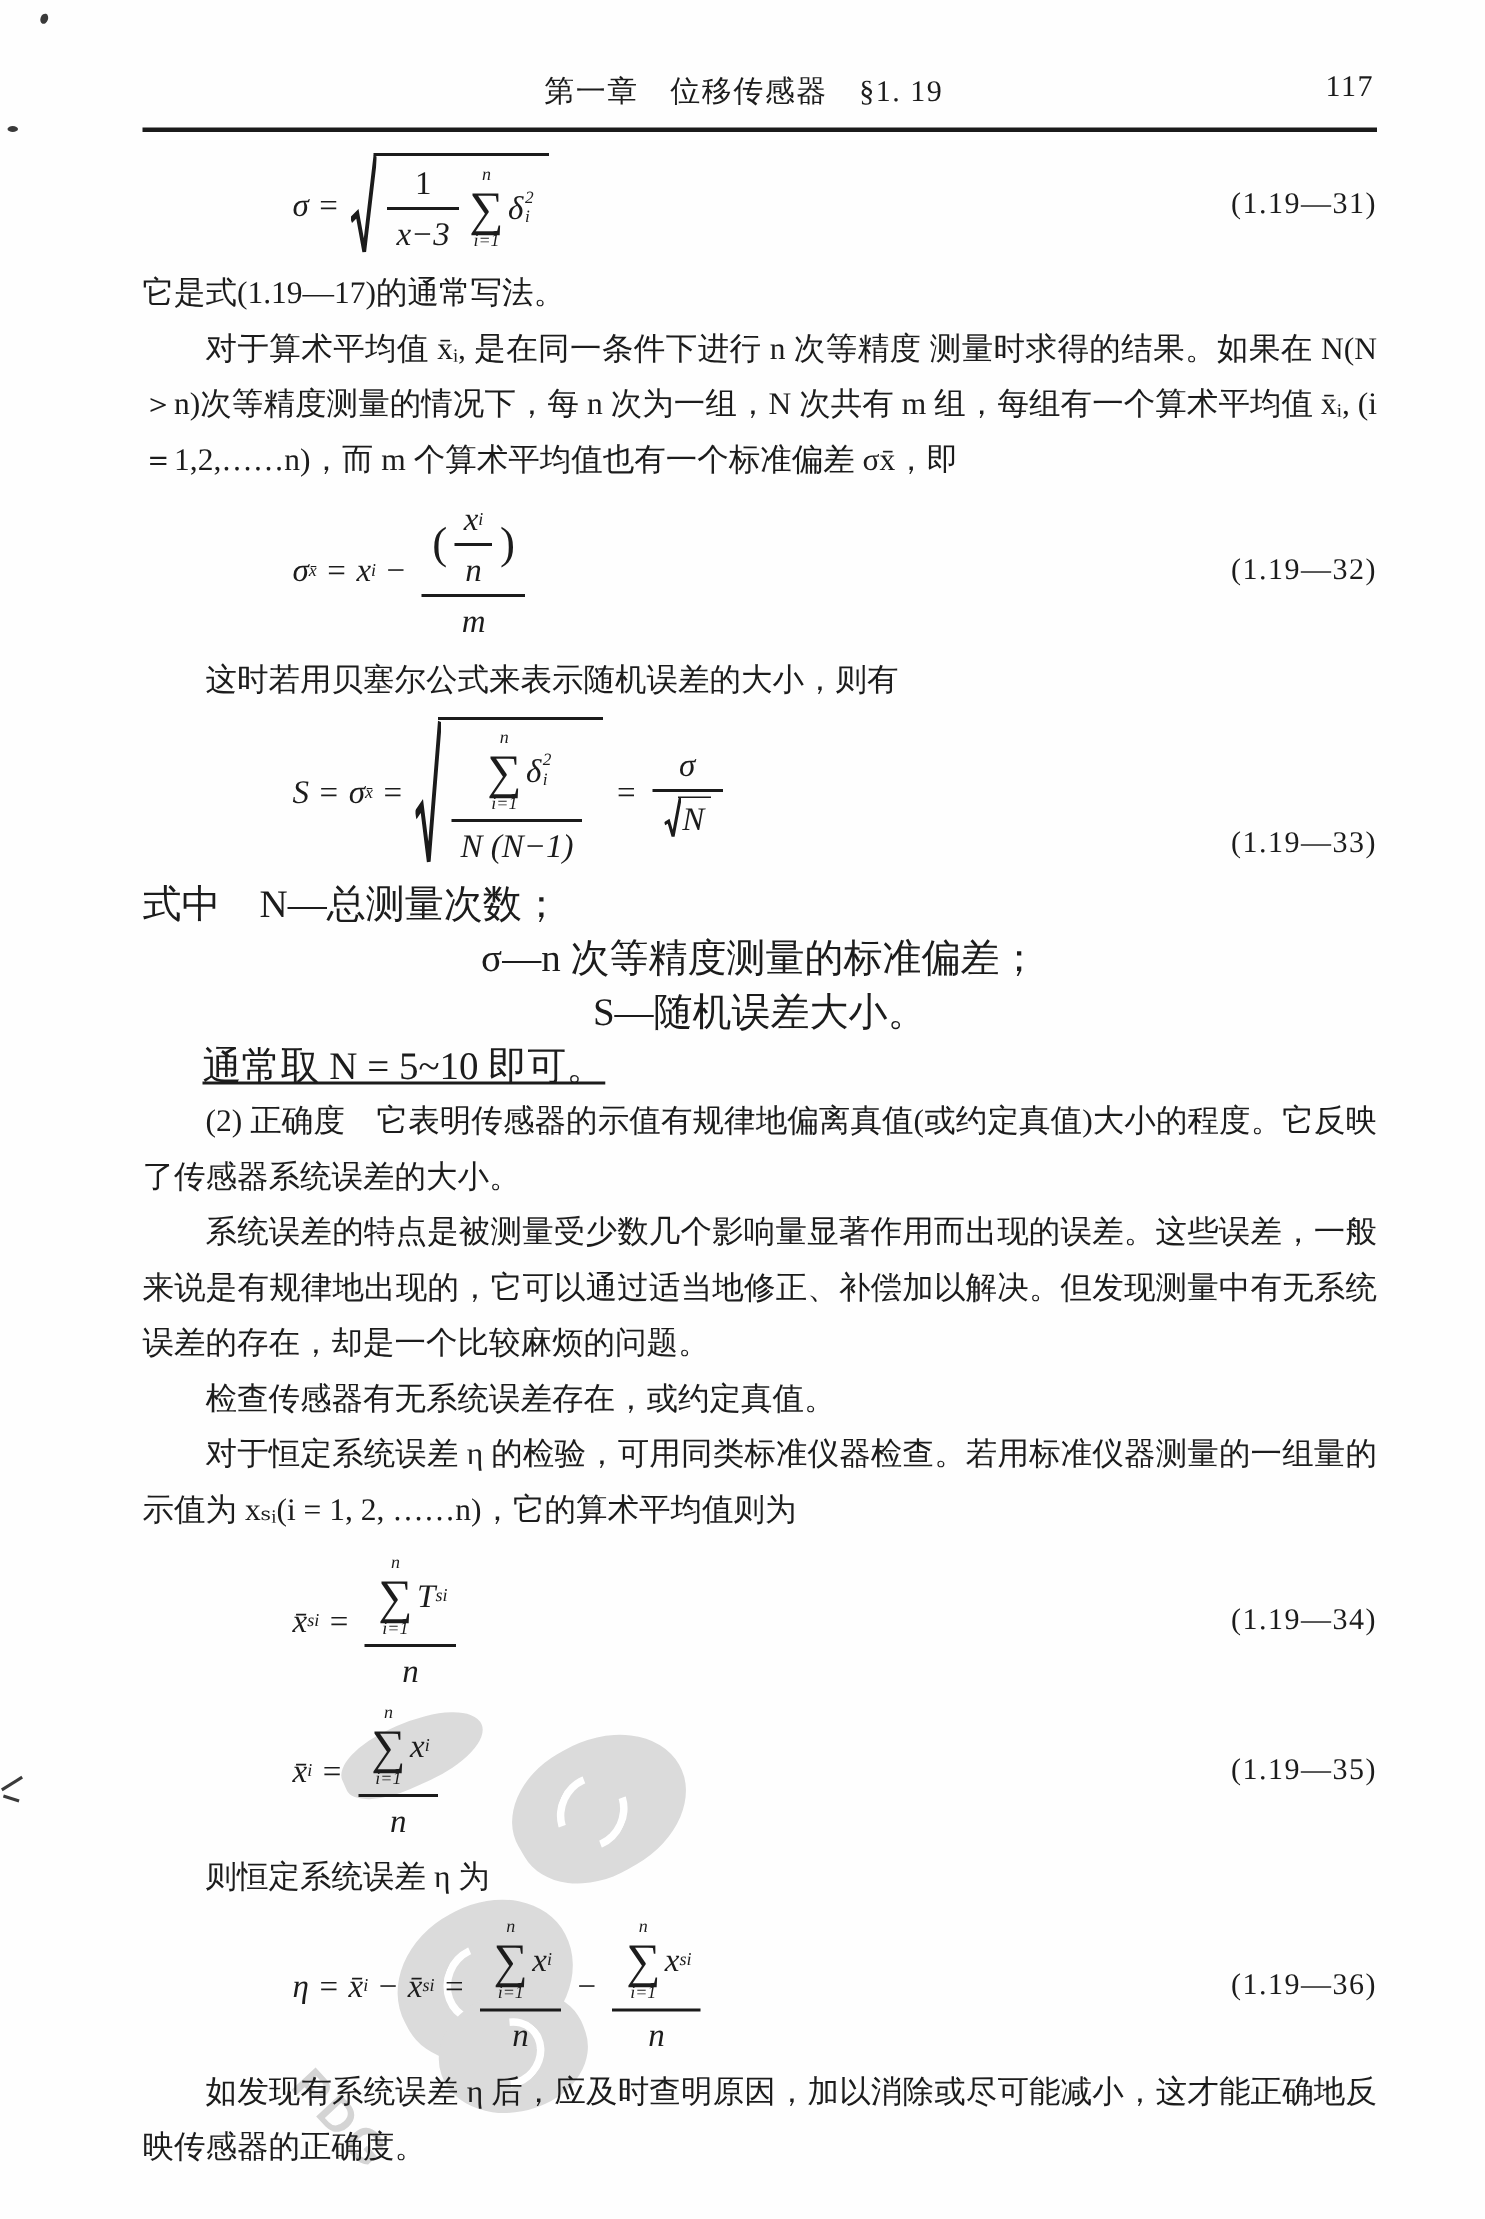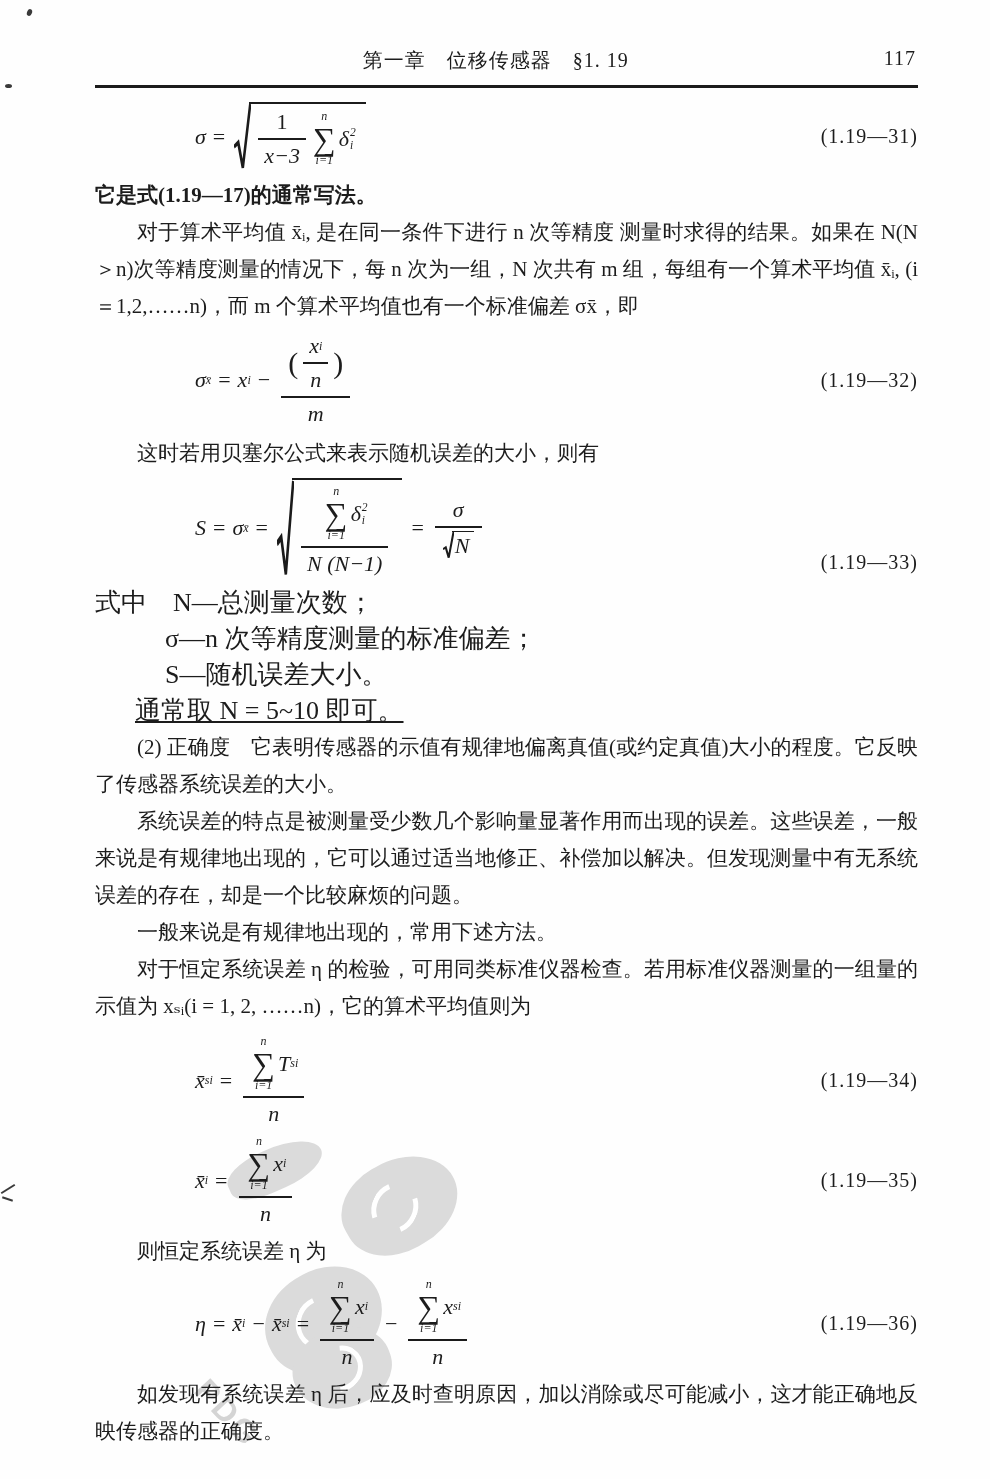--- a/index.html
+++ b/index.html
@@ -10,21 +10,21 @@
   
   .header{position:relative;margin-top:47px;height:30px;font-size:20px;}
   .h-title{position:absolute;left:50%;transform:translateX(-54%);letter-spacing:1px;white-space:nowrap;}
   .h-page{position:absolute;right:2px;top:0;letter-spacing:1px;}
   .rule{height:3px;background:#1b1b1b;margin-top:8px;}
 
   
   .para{font-size:21px;line-height:37px;text-align:justify;text-indent:2em;margin:0;}
   .para.flush{text-indent:0;}
   .defline{font-size:26px;line-height:36px;}
-  .d-ind{margin-left:70px;}
+  .d-ind{text-align:center;}
   .d-ind2{margin-left:40px;text-decoration:underline;}
 
   
   .eq{display:flex;align-items:center;position:relative;}
   .eqmath{display:inline-flex;align-items:center;font-size:22px;font-style:italic;margin-left:100px;}
   .eqnum{margin-left:auto;font-size:20px;font-style:normal;letter-spacing:1px;white-space:nowrap;text-align:center;}
   .rm{font-style:normal;}
   .mo{margin:0 7px;font-style:normal;}
   sub{font-size:12px;font-style:italic;}
 
@@ -113,21 +113,21 @@
             <span class="ss">
               <span>2</span>
               <span>i</span>
             </span>
           </span>
         </span>
       </span>
       <span class="eqnum">(1.19—31)</span>
     </div>
 
-    <p class="para flush" style="margin-top:6px;font-weight:bold;">它是式(1.19—17)的通常写法。</p>
+    <p class="para flush" style="margin-top:6px;">它是式(1.19—17)的通常写法。</p>
     <p class="para">对于算术平均值 x̄ᵢ, 是在同一条件下进行 n 次等精度 测量时求得的结果。如果在 N(N＞n)次等精度测量的情况下，每 n 次为一组，N 次共有 m 组，每组有一个算术平均值 x̄ᵢ, (i＝1,2,……n)，而 m 个算术平均值也有一个标准偏差 σx̄，即</p>
 
     <div class="eq" style="margin:8px 0;">
       <span class="eqmath">
         <span>σ</span>
           <sub>x̄</sub>
         <span class="mo">=</span>
         <span>x</span>
           <sub>i</sub>
         <span class="mo">−</span>
@@ -200,21 +200,21 @@
       <span class="eqnum low">(1.19—33)</span>
     </div>
 
     <div class="defline">式中　N—总测量次数；</div>
     <div class="defline d-ind">σ—n 次等精度测量的标准偏差；</div>
     <div class="defline d-ind">S—随机误差大小。</div>
     <div class="defline d-ind2">通常取 N = 5~10 即可。</div>
 
     <p class="para">(2) 正确度　它表明传感器的示值有规律地偏离真值(或约定真值)大小的程度。它反映了传感器系统误差的大小。</p>
     <p class="para">系统误差的特点是被测量受少数几个影响量显著作用而出现的误差。这些误差，一般来说是有规律地出现的，它可以通过适当地修正、补偿加以解决。但发现测量中有无系统误差的存在，却是一个比较麻烦的问题。</p>
-    <p class="para">一般来说是有规律地出现的，常用下述方法。</p>
+    <p class="para">检查传感器有无系统误差存在，或约定真值。</p>
     <p class="para">对于恒定系统误差 η 的检验，可用同类标准仪器检查。若用标准仪器测量的一组量的示值为 xₛᵢ(i = 1, 2, ……n)，它的算术平均值则为</p>
 
     <div class="eq" style="margin:10px 0 6px;">
       <span class="eqmath">
         <span>x̄</span>
           <sub>si</sub>
         <span class="mo">=</span>
         <span class="frac">
           <span class="fnum">
             <span class="sum">

